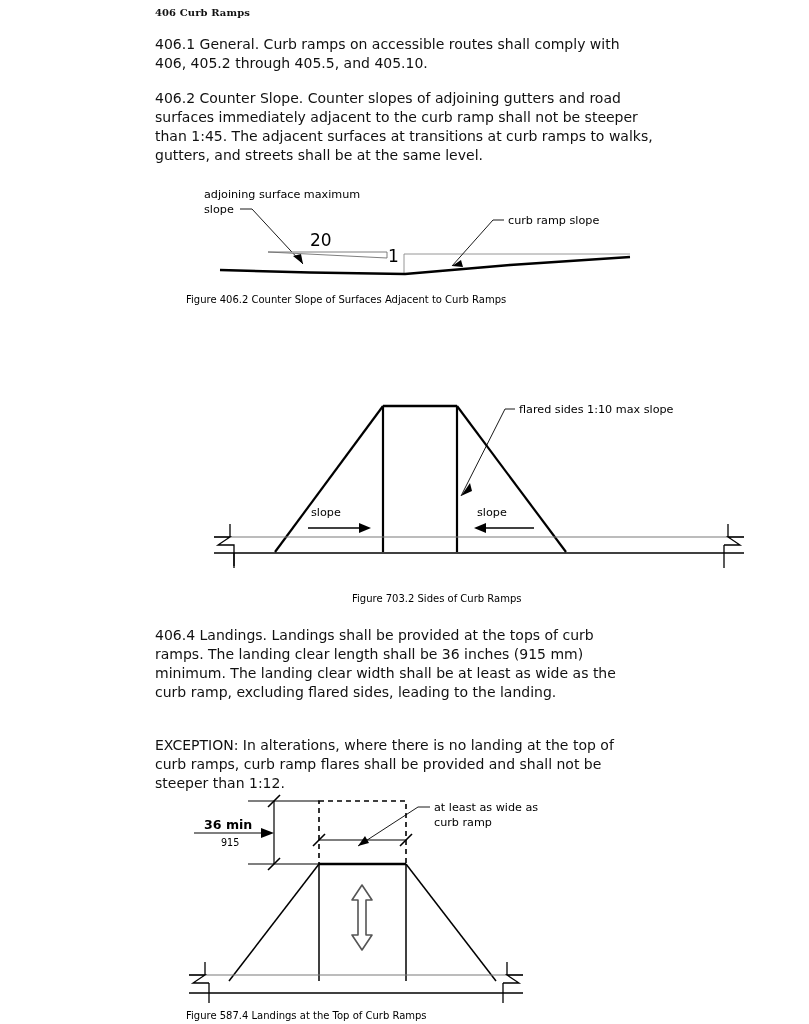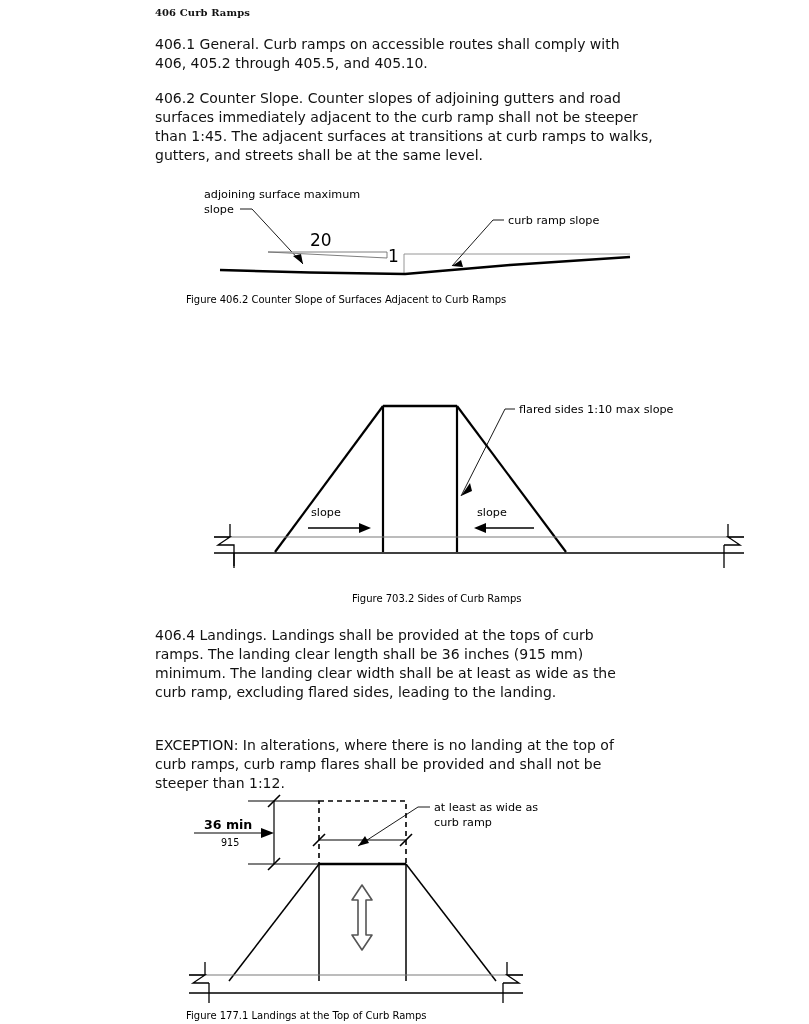--- a/index.html
+++ b/index.html
@@ -200,15 +200,15 @@
       </g>
 
       <g>
         <line x1="321" y1="174" x2="321" y2="187" stroke="#000" stroke-width="1.3"></line>
         <path d="M337,187 L321,187 L333,195 L317,195" fill="none" stroke="#000" stroke-width="1.3"></path>
         <line x1="317" y1="195" x2="317" y2="215" stroke="#000" stroke-width="1.3"></line>
       </g>
     </svg>
   </div>
 
-  <div class="caption" style="left:186px; top:1010px;">Figure 177.1 Landings at the Top of Curb Ramps</div>
+  <div class="caption" style="left:186px; top:1010px;">Figure 587.4 Landings at the Top of Curb Ramps</div>
 
 </div>
 
 </body></html>

